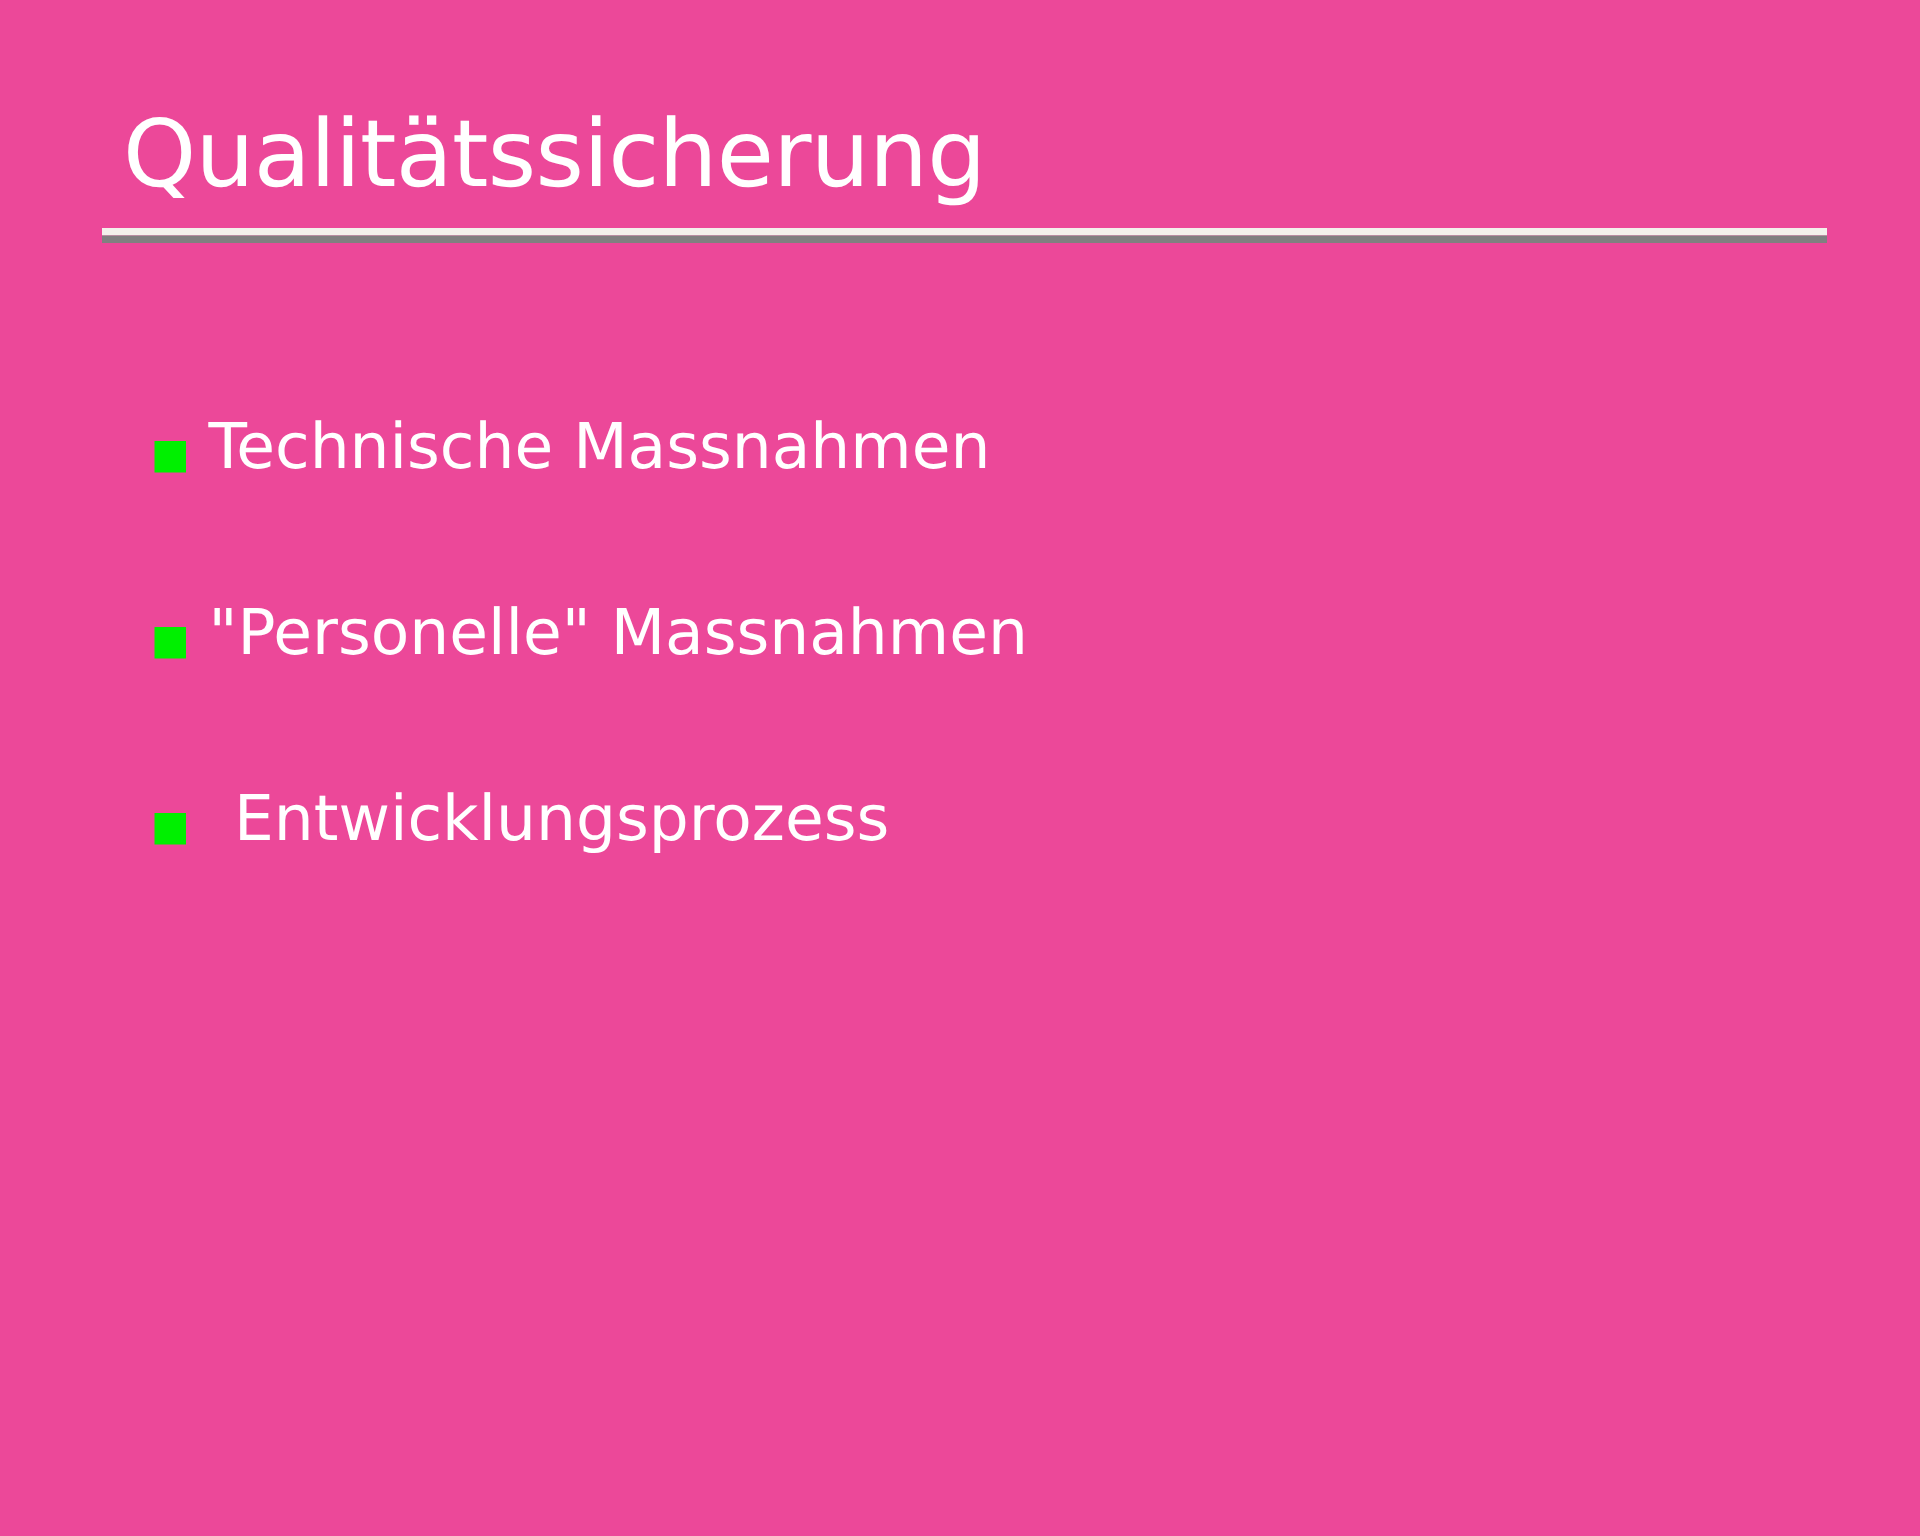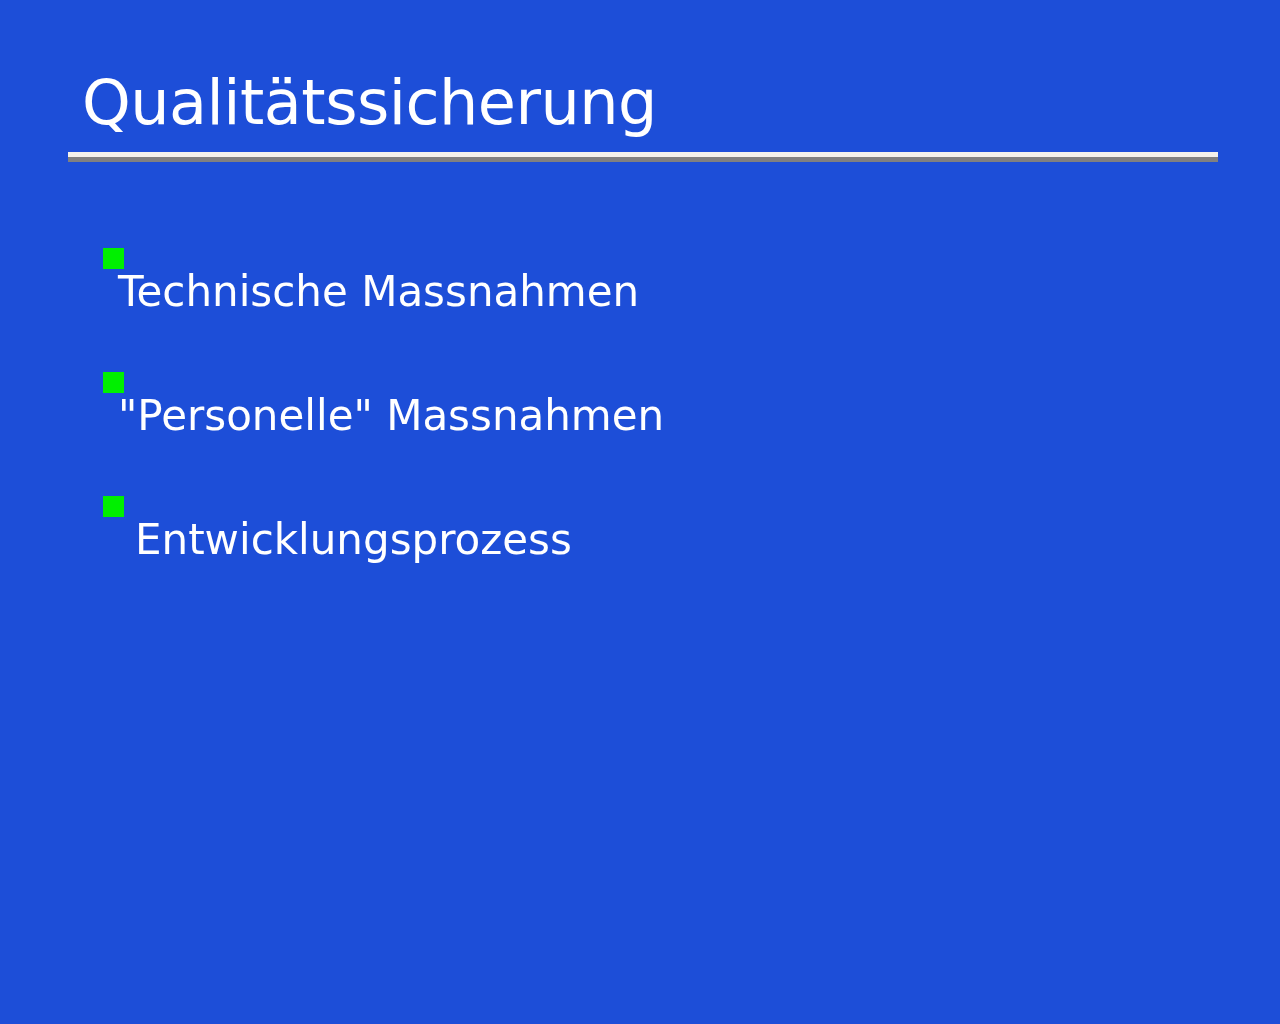--- a/index.html
+++ b/index.html
@@ -75,23 +75,22 @@
   #bullet-list {
     position: absolute;
     left: 103px;
     top: 236px;
     width: 1100px;
   }
 
   .bullet-row {
     position: relative;
     display: flex;
-    align-items: flex-start;
+    align-items: center;
     height: 124px;
-    flex-direction: column;
   }
 
   .bullet-marker {
     flex: 0 0 auto;
     width: 21px;
     height: 21px;
     margin-top: 12px;
     background: #00f000;
   }
 
@@ -102,21 +101,21 @@
     font-weight: 400;
     font-size: 42px;
     line-height: 46px;
     color: #ffffff;
     white-space: nowrap;
   }
 </style>
 </head>
 <body>
 
-<div id="slide" style="background: #1d4ed8;">
+<div id="slide" style="background: #ec4899;">
 
   <div id="title-block">
     <h1 id="slide-title" style="color: rgb(255, 255, 255);">Qualitätssicherung</h1>
 
     <div id="title-rule">
       <div class="rule-light" style="background: rgb(243, 241, 235);"></div>
       <div class="rule-dark" style="background: rgb(128, 128, 128);"></div>
     </div>
   </div>
 

